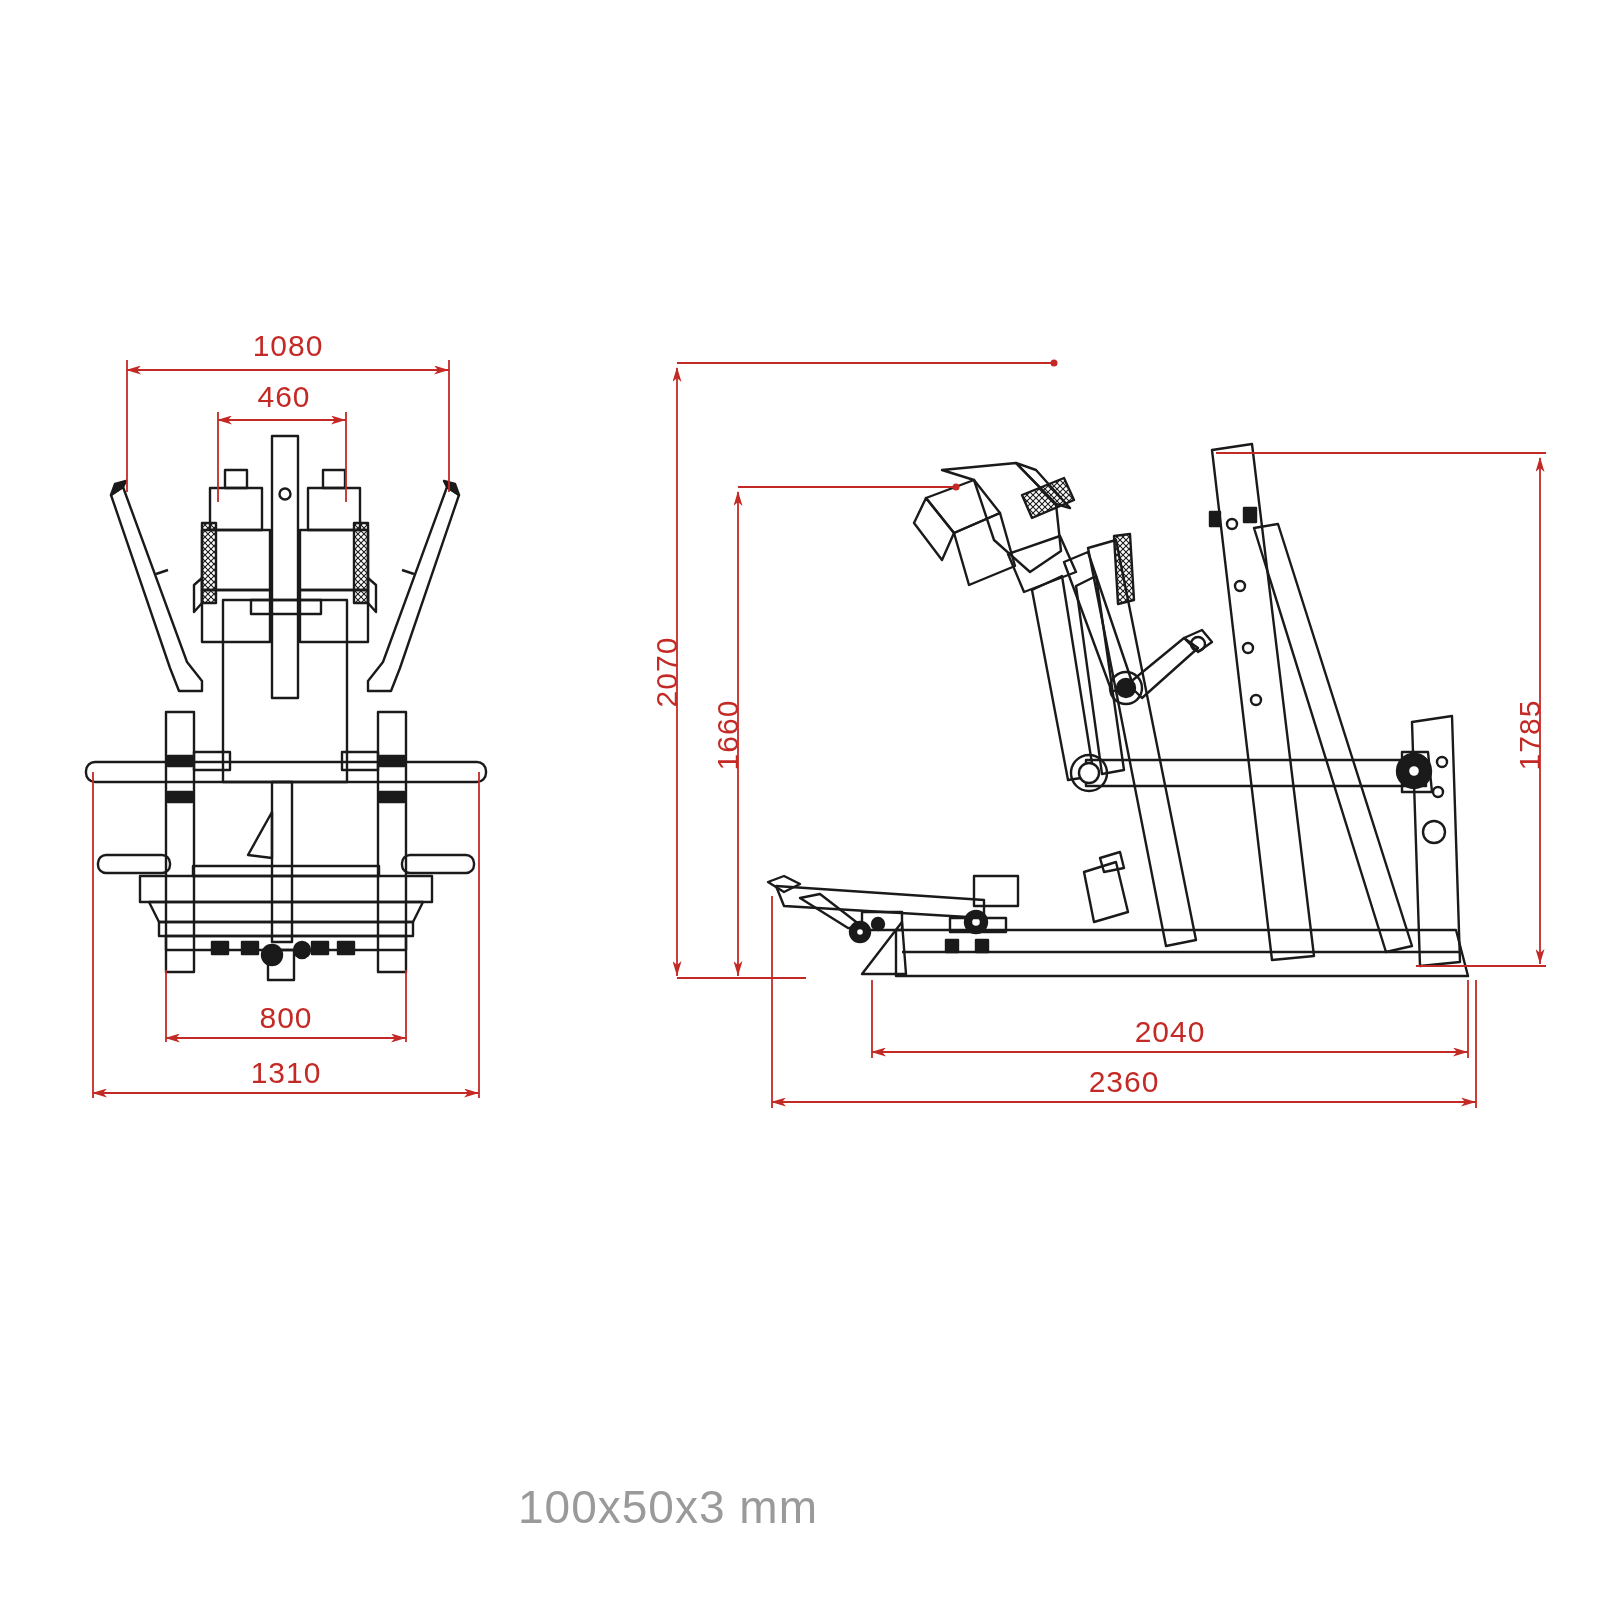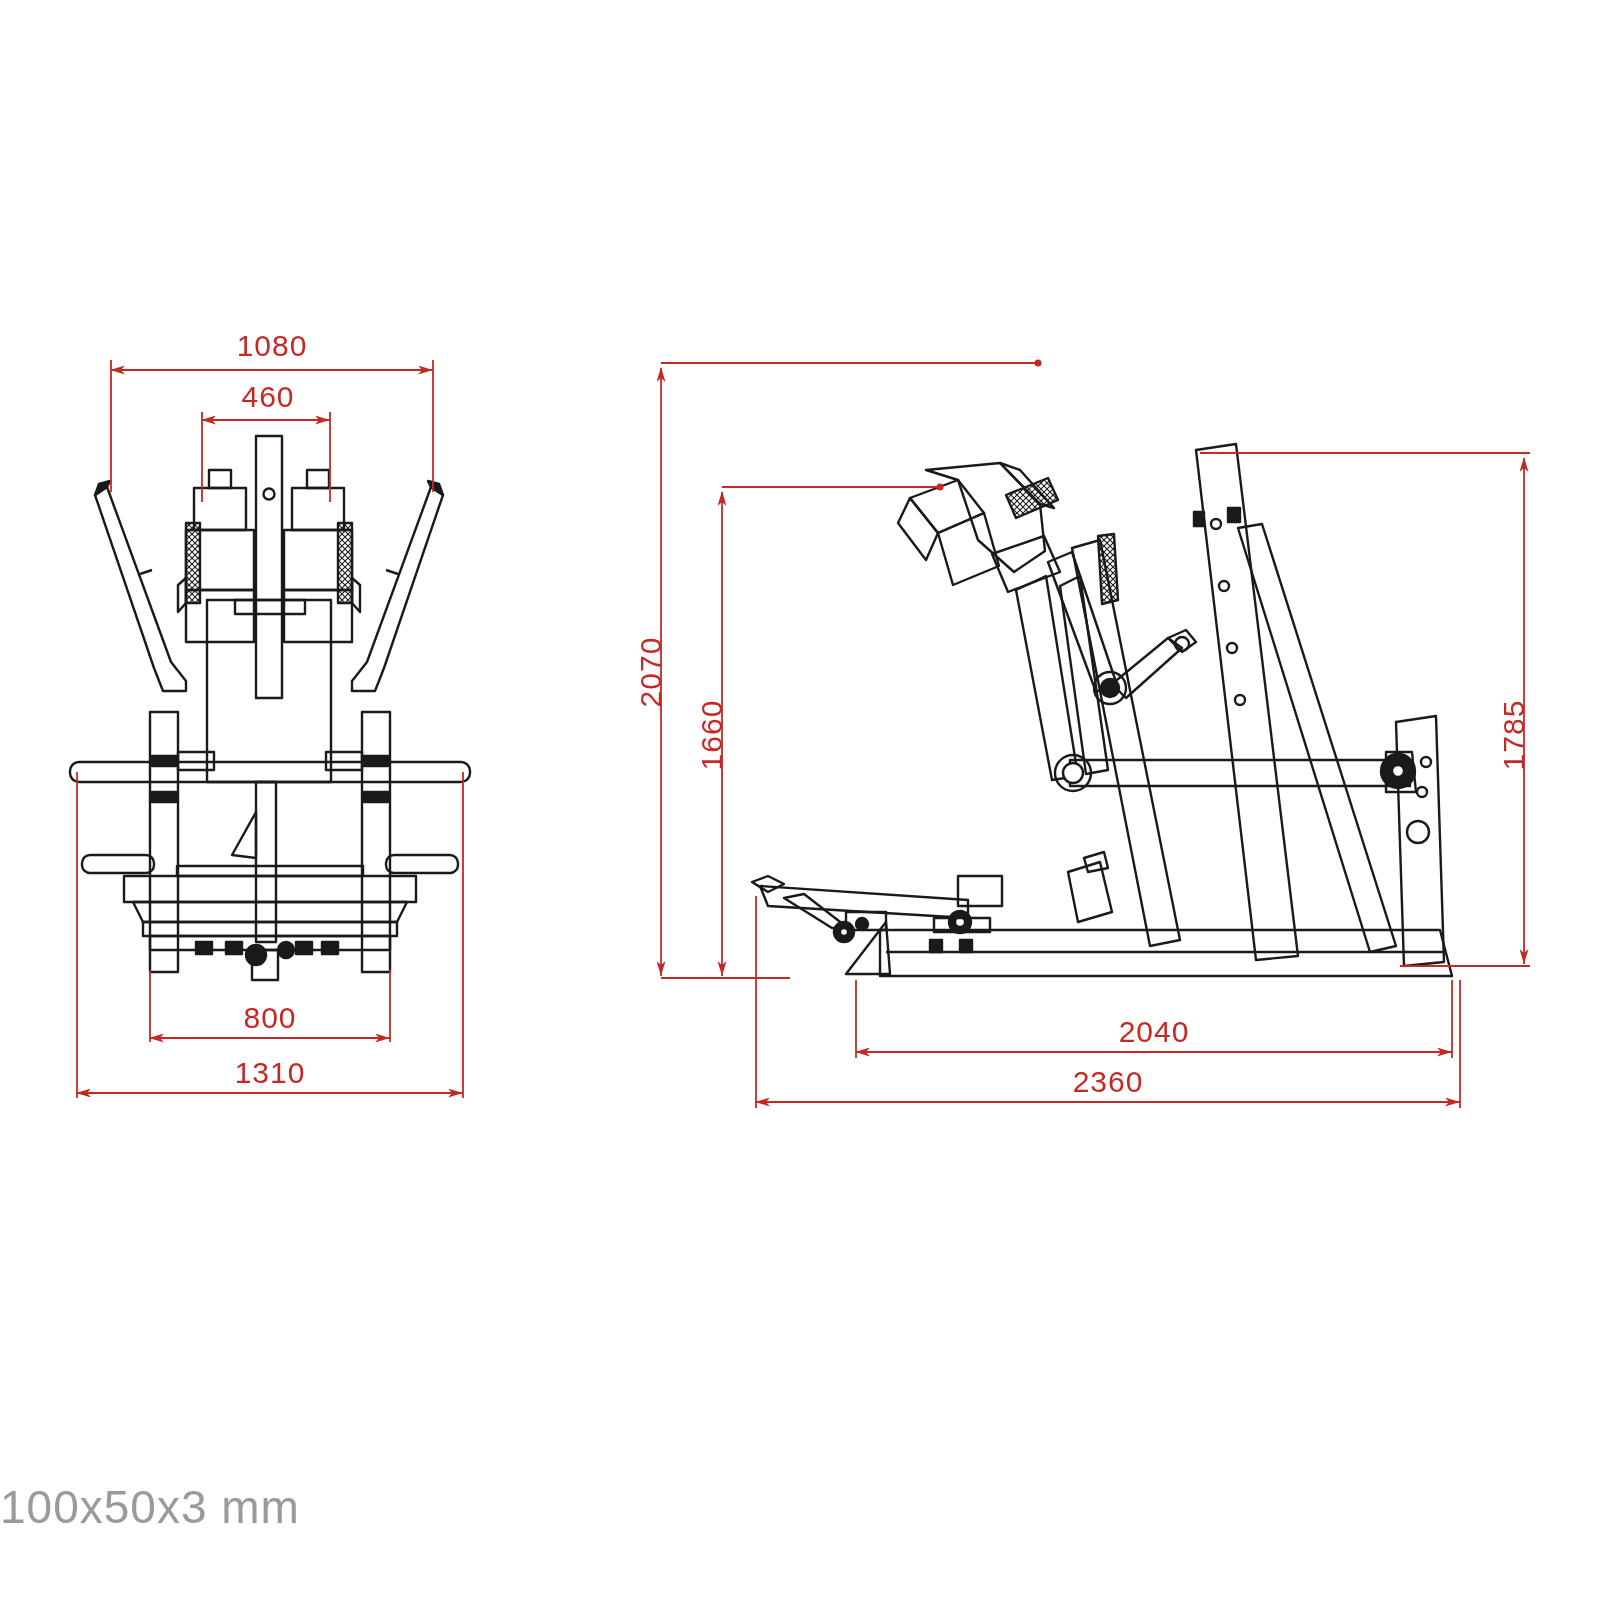--- a/index.html
+++ b/index.html
@@ -1,24 +1,24 @@
 <!DOCTYPE html>
 <html><head>
 <meta charset="utf-8">
 <title>Technical Drawing</title>
 <style>
   html,body{margin:0;padding:0;background:#ffffff;}
   body{width:1600px;height:1600px;overflow:hidden;
        font-family:"Liberation Sans","DejaVu Sans",sans-serif;}
-  #sheet{position:relative;width:1320px;height:1600px;background:#fff;}
+  #sheet{position:relative;width:1320px;height:1600px;background:#fff;padding-left:16px;}
   svg{display:block;}
   .dimtext{font-family:"Liberation Sans","DejaVu Sans",sans-serif;
            font-size:30px;letter-spacing:1px;fill:#c42a25;}
   .dimtext.rot{writing-mode:vertical-rl;}
-  .caption{position:absolute;left:0;right:0;top:1480px;text-align:left;
+  .caption{position:absolute;left:0;right:0;top:1480px;text-align:center;
            font-family:"Liberation Sans","DejaVu Sans",sans-serif;
            font-size:46px;color:#9a9a9a;letter-spacing:1px;}
 </style>
 </head>
 <body>
 
 <div id="sheet">
 
   <svg width="1600" height="1600" viewBox="0 0 1600 1600">
 

